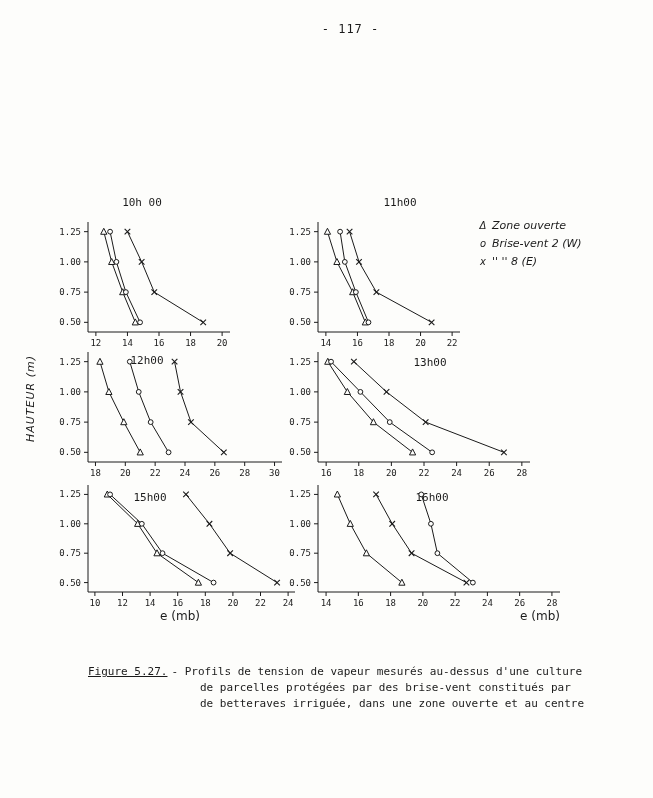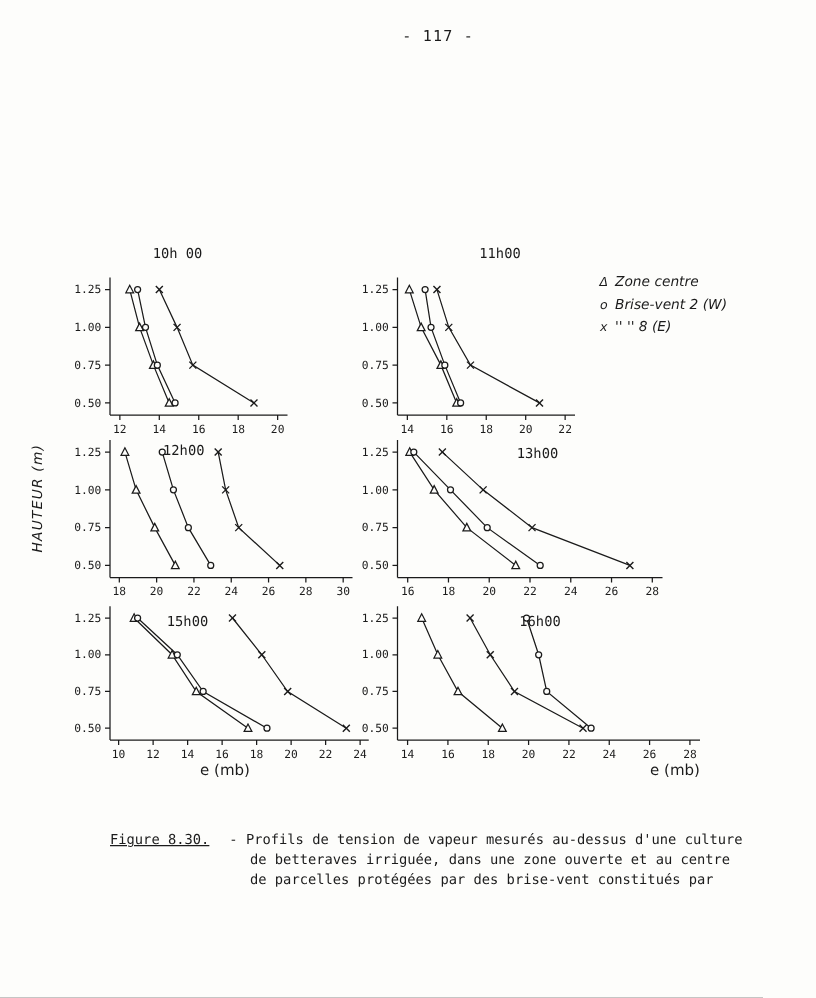--- a/index.html
+++ b/index.html
@@ -33,21 +33,21 @@
     font-family:"DejaVu Sans","Liberation Sans",sans-serif;
     font-style:italic;font-size:11px;
   }
   .legend-row{display:flex;align-items:baseline;height:18px;white-space:nowrap;}
   .lg-marker{width:18px;text-align:center;font-size:10px;flex:0 0 18px;}
   .caption{
     position:absolute;left:88px;top:664px;
     font-size:11px;line-height:16px;white-space:nowrap;
   }
   .figlabel{text-decoration:underline;}
-  .cap-first-rest{margin-left:16px;}
+  .cap-first-rest{margin-left:4px;}
   .cap-cont{margin-left:112px;}
 </style>
 </head>
 <body>
 
 <div class="page">
 
   <div class="pagenum">- 117 -</div>
 
   <div class="ylabel">HAUTEUR (m)</div>
@@ -323,38 +323,38 @@
         <line x1="109.41333333333336" y1="66.00219780219781" x2="115.01333333333335" y2="71.60219780219781" stroke="#1b1b1b" stroke-width="1.1"></line>
         <line x1="109.41333333333336" y1="71.60219780219781" x2="115.01333333333335" y2="66.00219780219781" stroke="#1b1b1b" stroke-width="1.1"></line>
         <line x1="93.28000000000003" y1="36.60659340659342" x2="98.88000000000002" y2="42.20659340659341" stroke="#1b1b1b" stroke-width="1.1"></line>
         <line x1="93.28000000000003" y1="42.20659340659341" x2="98.88000000000002" y2="36.60659340659342" stroke="#1b1b1b" stroke-width="1.1"></line>
       </svg>
     </div>
 
   <div class="legend">
     <div class="legend-row">
       <span class="lg-marker">Δ</span>
-      <span>Zone centre</span>
+      <span>Zone ouverte</span>
     </div>
     <div class="legend-row">
       <span class="lg-marker">o</span>
       <span>Brise-vent 2 (W)</span>
     </div>
     <div class="legend-row">
       <span class="lg-marker">x</span>
       <span>''   ''  8 (E)</span>
     </div>
   </div>
 
   <div class="xlabel left">e (mb)</div>
   <div class="xlabel right">e (mb)</div>
 
   <div class="caption">
     <div>
-      <span class="figlabel">Figure 8.30.</span><span class="cap-first-rest">- Profils de tension de vapeur mesurés au-dessus d'une culture</span>
+      <span class="figlabel">Figure 5.27.</span><span class="cap-first-rest">- Profils de tension de vapeur mesurés au-dessus d'une culture</span>
     </div>
     <div class="cap-cont">
+      <div>de parcelles protégées par des brise-vent constitués par</div>
       <div>de betteraves irriguée, dans une zone ouverte et au centre</div>
-      <div>de parcelles protégées par des brise-vent constitués par</div>
     </div>
   </div>
 
 </div>
 
 </body></html>

